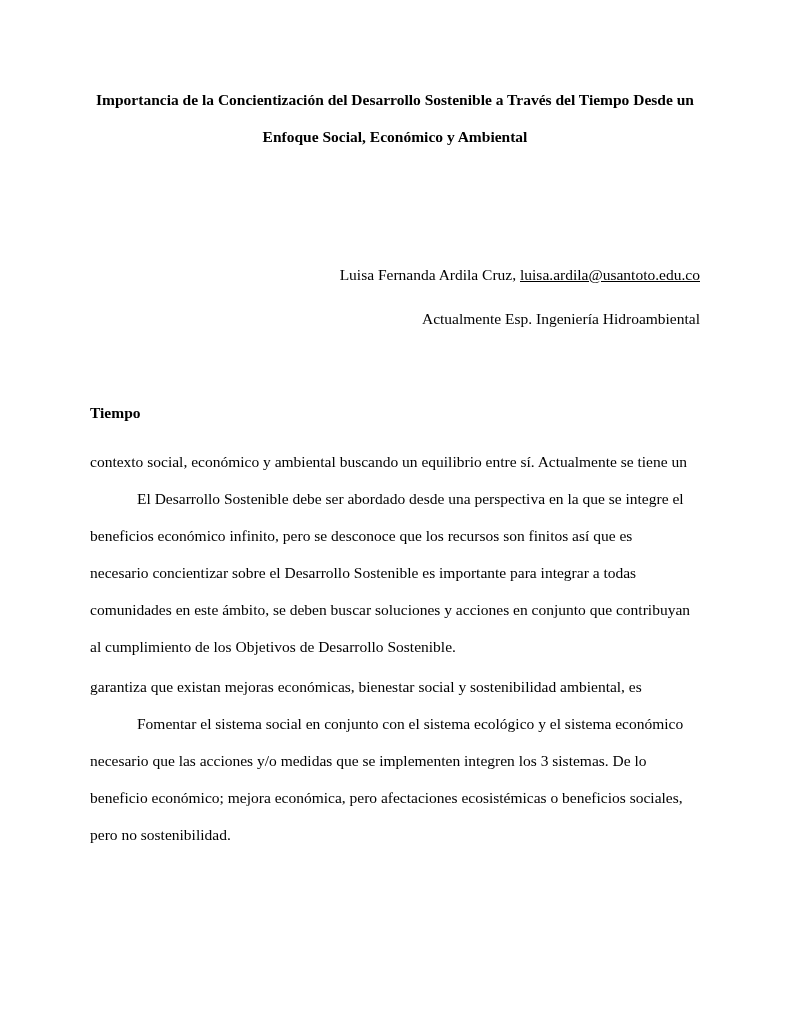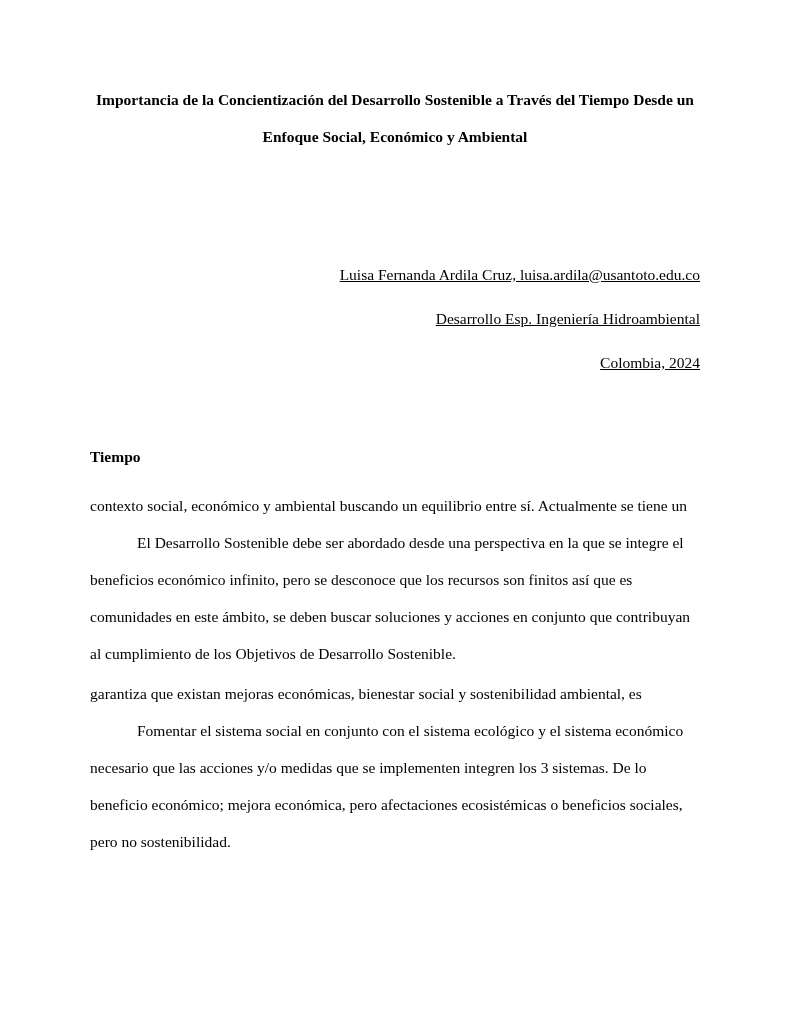--- a/index.html
+++ b/index.html
@@ -34,21 +34,20 @@
   }
   .author-block {
     margin-top: 98px;
     font-size: 15.5px;
     font-weight: normal;
     line-height: 44px;
     text-align: right;
   }
   .author-line {
     white-space: nowrap;
-    text-decoration: underline;
   }
   .email-link {
     color: #000000;
     text-decoration: underline;
     cursor: pointer;
   }
   .section-heading {
     margin: 53px 0 0 0;
     font-size: 15.5px;
     font-weight: bold;
@@ -78,30 +77,30 @@
 
 <div class="page">
 
   <h1 class="title-block">
     <div class="title-line">Importancia de la Concientización del Desarrollo Sostenible a Través del Tiempo Desde un</div>
     <div class="title-line">Enfoque Social, Económico y Ambiental</div>
   </h1>
 
   <div class="author-block">
     <div class="author-line"><span>Luisa Fernanda Ardila Cruz, </span><a class="email-link">luisa.ardila@usantoto.edu.co</a></div>
-    <div class="author-line">Desarrollo Esp. Ingeniería Hidroambiental</div>
-    <div class="author-line">Colombia, 2024</div>
+    <div class="author-line">Actualmente Esp. Ingeniería Hidroambiental</div>
   </div>
 
   <h2 class="section-heading">Tiempo</h2>
 
   <div class="paragraph first">
     <div class="para-line">contexto social, económico y ambiental buscando un equilibrio entre sí. Actualmente se tiene un</div>
     <div class="para-line indent">El Desarrollo Sostenible debe ser abordado desde una perspectiva en la que se integre el</div>
     <div class="para-line">beneficios económico infinito, pero se desconoce que los recursos son finitos así que es</div>
+    <div class="para-line">necesario concientizar sobre el Desarrollo Sostenible es importante para integrar a todas</div>
     <div class="para-line">comunidades en este ámbito, se deben buscar soluciones y acciones en conjunto que contribuyan</div>
     <div class="para-line">al cumplimiento de los Objetivos de Desarrollo Sostenible.</div>
   </div>
 
   <div class="paragraph second">
     <div class="para-line">garantiza que existan mejoras económicas, bienestar social y sostenibilidad ambiental, es</div>
     <div class="para-line indent">Fomentar el sistema social en conjunto con el sistema ecológico y el sistema económico</div>
     <div class="para-line">necesario que las acciones y/o medidas que se implementen integren los 3 sistemas. De lo</div>
     <div class="para-line">beneficio económico; mejora económica, pero afectaciones ecosistémicas o beneficios sociales,</div>
     <div class="para-line">pero no sostenibilidad.</div>

